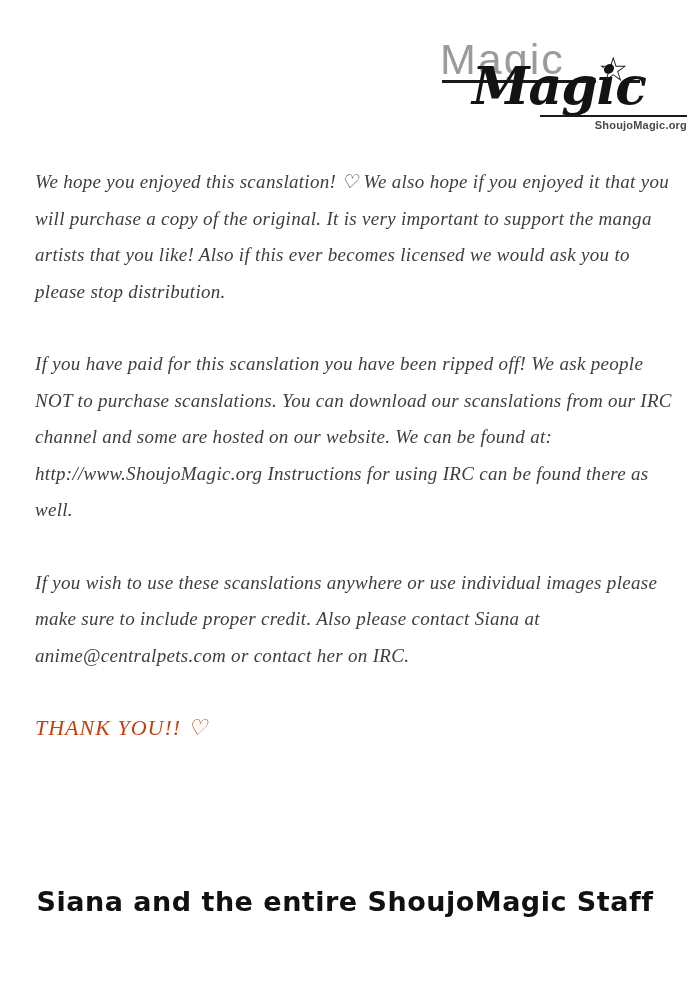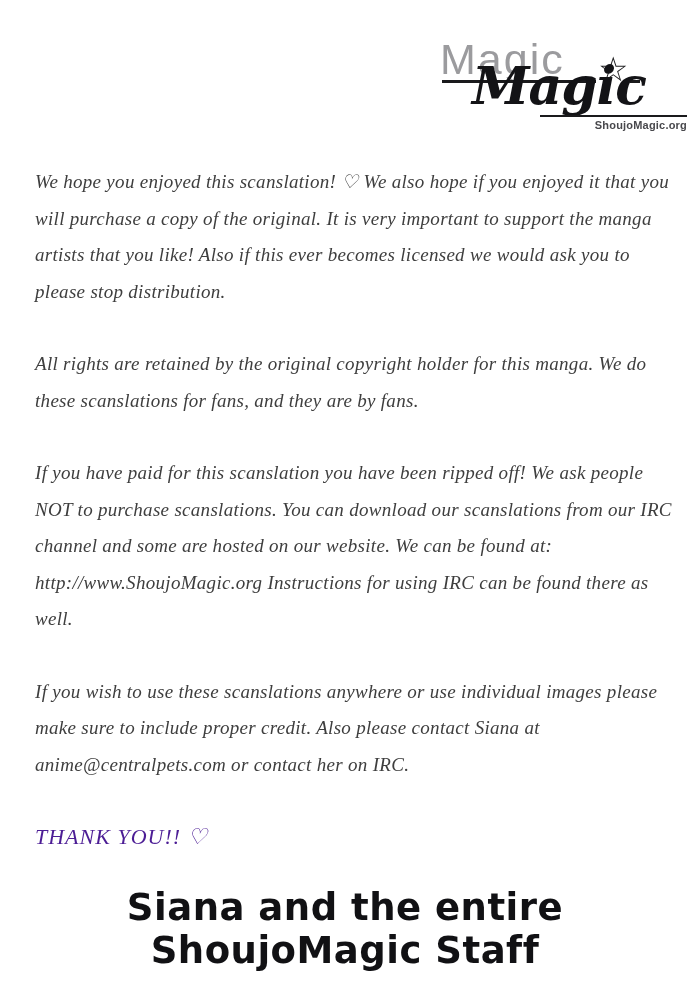--- a/index.html
+++ b/index.html
@@ -97,54 +97,53 @@
     letter-spacing: 0.3px;
     color: #3e3e3e;
   }
   .thank-you {
     margin: 0;
     font-family: "Liberation Serif", serif;
     font-style: italic;
     font-size: 22px;
     line-height: 36.5px;
     letter-spacing: 1px;
-    color: #4c1d95;
+    color: #c2410c;
   }
 
   
   .footer-credit {
     position: absolute;
     left: 0;
     top: 886px;
     width: 690px;
     text-align: center;
     font-family: "DejaVu Sans", sans-serif;
     font-weight: bold;
-    font-size: 37px;
+    font-size: 27px;
     letter-spacing: 0.5px;
     color: #111114;
   }
 </style>
 </head>
 <body>
 
 <div class="page">
 
   <div class="logo">
     <span class="logo-shoujo">Magic</span>
     <span class="logo-line-top"></span>
     <span class="logo-star">☆</span>
     <span class="logo-magic">Magic</span>
     <span class="logo-line-bottom"></span>
     <span class="logo-site">ShoujoMagic.org</span>
   </div>
 
   <div class="content">
     <p class="para">We hope you enjoyed this scanslation! ♡  We also hope if you enjoyed it that you will purchase a copy of the original. It is very important to support the manga artists that you like! Also if this ever becomes licensed we would ask you to please stop distribution.</p>
-    <p class="para">All rights are retained by the original copyright holder for this manga. We do these scanslations for fans, and they are by fans.</p>
     <p class="para">If you have paid for this scanslation you have been ripped off! We ask people NOT to purchase scanslations. You can download our scanslations from our IRC channel and some are hosted on our website. We can be found at: http://www.ShoujoMagic.org Instructions for using IRC can be found there as well.</p>
     <p class="para">If you wish to use these scanslations anywhere or use individual images please make sure to include proper credit. Also please contact Siana at anime@centralpets.com or contact her on IRC.</p>
     <p class="thank-you">THANK YOU!! ♡</p>
   </div>
 
   <div class="footer-credit">Siana and the entire ShoujoMagic Staff</div>
 
 </div>
 
 </body></html>

